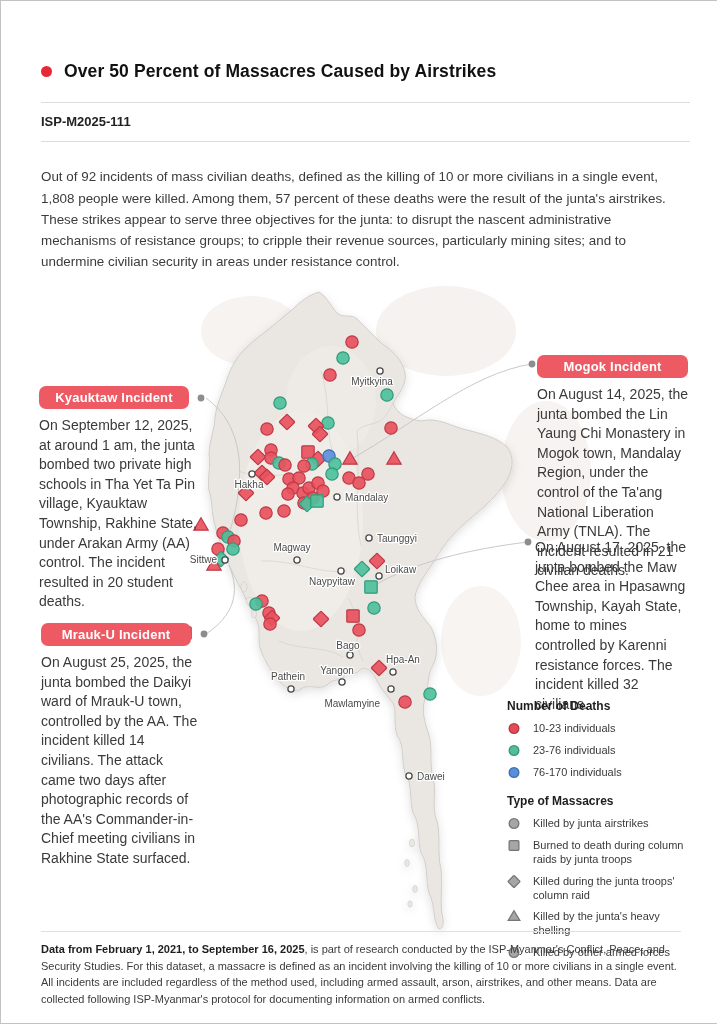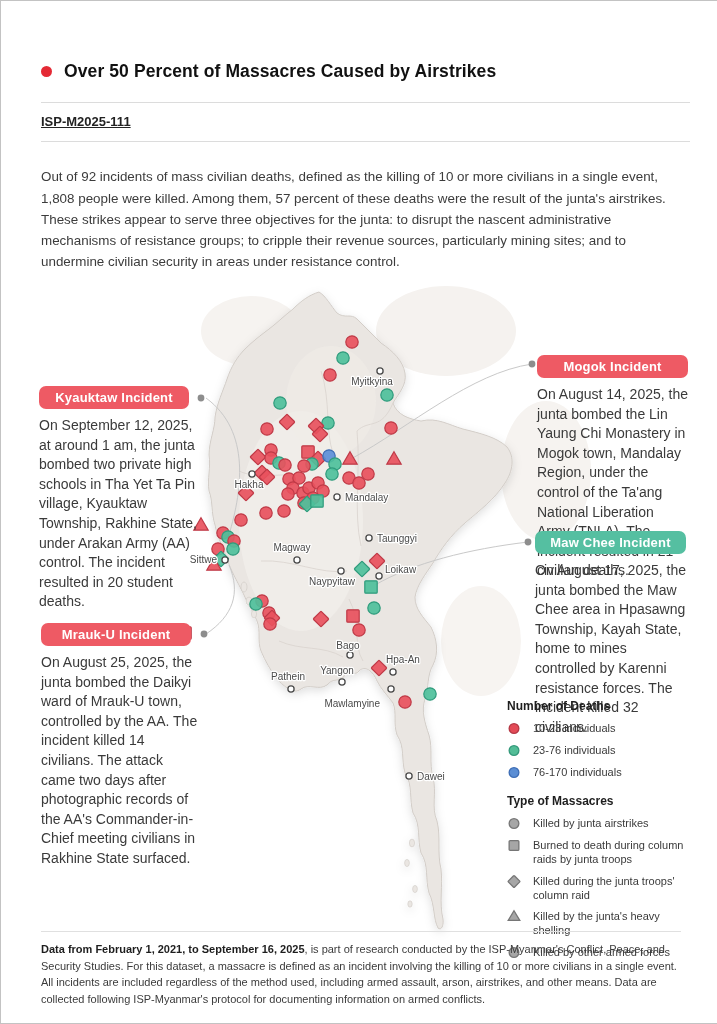--- a/index.html
+++ b/index.html
@@ -5,21 +5,21 @@
   html,body{margin:0;padding:0;background:#ffffff;}
   body{font-family:"Liberation Sans","DejaVu Sans",sans-serif;color:#2b2b2b;}
   .page{position:relative;width:715px;height:1022px;border:1px solid #c3c3c3;background:#ffffff;overflow:hidden;padding-left:14px;}
 
   
   .title-row{position:absolute;left:40px;top:60px;right:40px;display:flex;align-items:center;gap:12px;}
   .title-dot{width:11px;height:11px;border-radius:50%;background:#e42a35;flex:0 0 auto;}
   .title-text{font-size:17.5px;font-weight:700;letter-spacing:.1px;color:#111;}
   .rule{position:absolute;left:40px;right:40px;height:1px;background:#dcdcdc;}
   .rule1{top:101px;} .rule2{top:140px;}
-  .doc-code{position:absolute;left:40px;top:113px;font-size:13px;font-weight:600;color:#222;text-decoration:underline;}
+  .doc-code{position:absolute;left:40px;top:113px;font-size:13px;font-weight:600;color:#222;}
   .intro{position:absolute;left:40px;top:152px;width:638px;font-size:13.4px;line-height:1.58;color:#3c3c3c;}
 
   
   .map-svg{position:absolute;left:0;top:0;width:715px;height:1022px;}
   .city-label{font-size:10px;fill:#4a4a4a;paint-order:stroke;stroke:#ffffff;stroke-width:2.4px;stroke-linejoin:round;}
 
   
   .callout{position:absolute;}
   .pill{height:23px;border-radius:7px;display:flex;align-items:center;justify-content:center;
         color:#fff;font-size:13px;font-weight:600;letter-spacing:.2px;}
@@ -242,21 +242,20 @@
 
   <div class="callout co-kyauktaw">
     <div class="pill pill--red">Kyauktaw Incident</div>
     <div class="callout-body">On September 12, 2025, at around 1 am, the junta bombed two private high schools in Tha Yet Ta Pin village, Kyauktaw Township, Rakhine State, under Arakan Army (AA) control. The incident resulted in 20 student deaths.</div>
   </div>
   <div class="callout co-mogok">
     <div class="pill pill--red">Mogok Incident</div>
     <div class="callout-body">On August 14, 2025, the junta bombed the Lin Yaung Chi Monastery in Mogok town, Mandalay Region, under the control of the Ta'ang National Liberation Army (TNLA). The incident resulted in 21 civilian deaths.</div>
   </div>
   <div class="callout co-mawchee">
-    <div class="pill pill--green">Maw Chee Incident</div>
     <div class="callout-body">On August 17, 2025, the junta bombed the Maw Chee area in Hpasawng Township, Kayah State, home to mines controlled by Karenni resistance forces. The incident killed 32 civilians.</div>
   </div>
   <div class="callout co-mrauku">
     <div class="pill pill--red">Mrauk-U Incident</div>
     <div class="callout-body">On August 25, 2025, the junta bombed the Daikyi ward of Mrauk-U town, controlled by the AA. The incident killed 14 civilians. The attack came two days after photographic records of the AA's Commander-in-Chief meeting civilians in Rakhine State surfaced.</div>
   </div>
 
   <div class="legend">
     <h3>Number of Deaths</h3>
     <div id="deaths-list">

